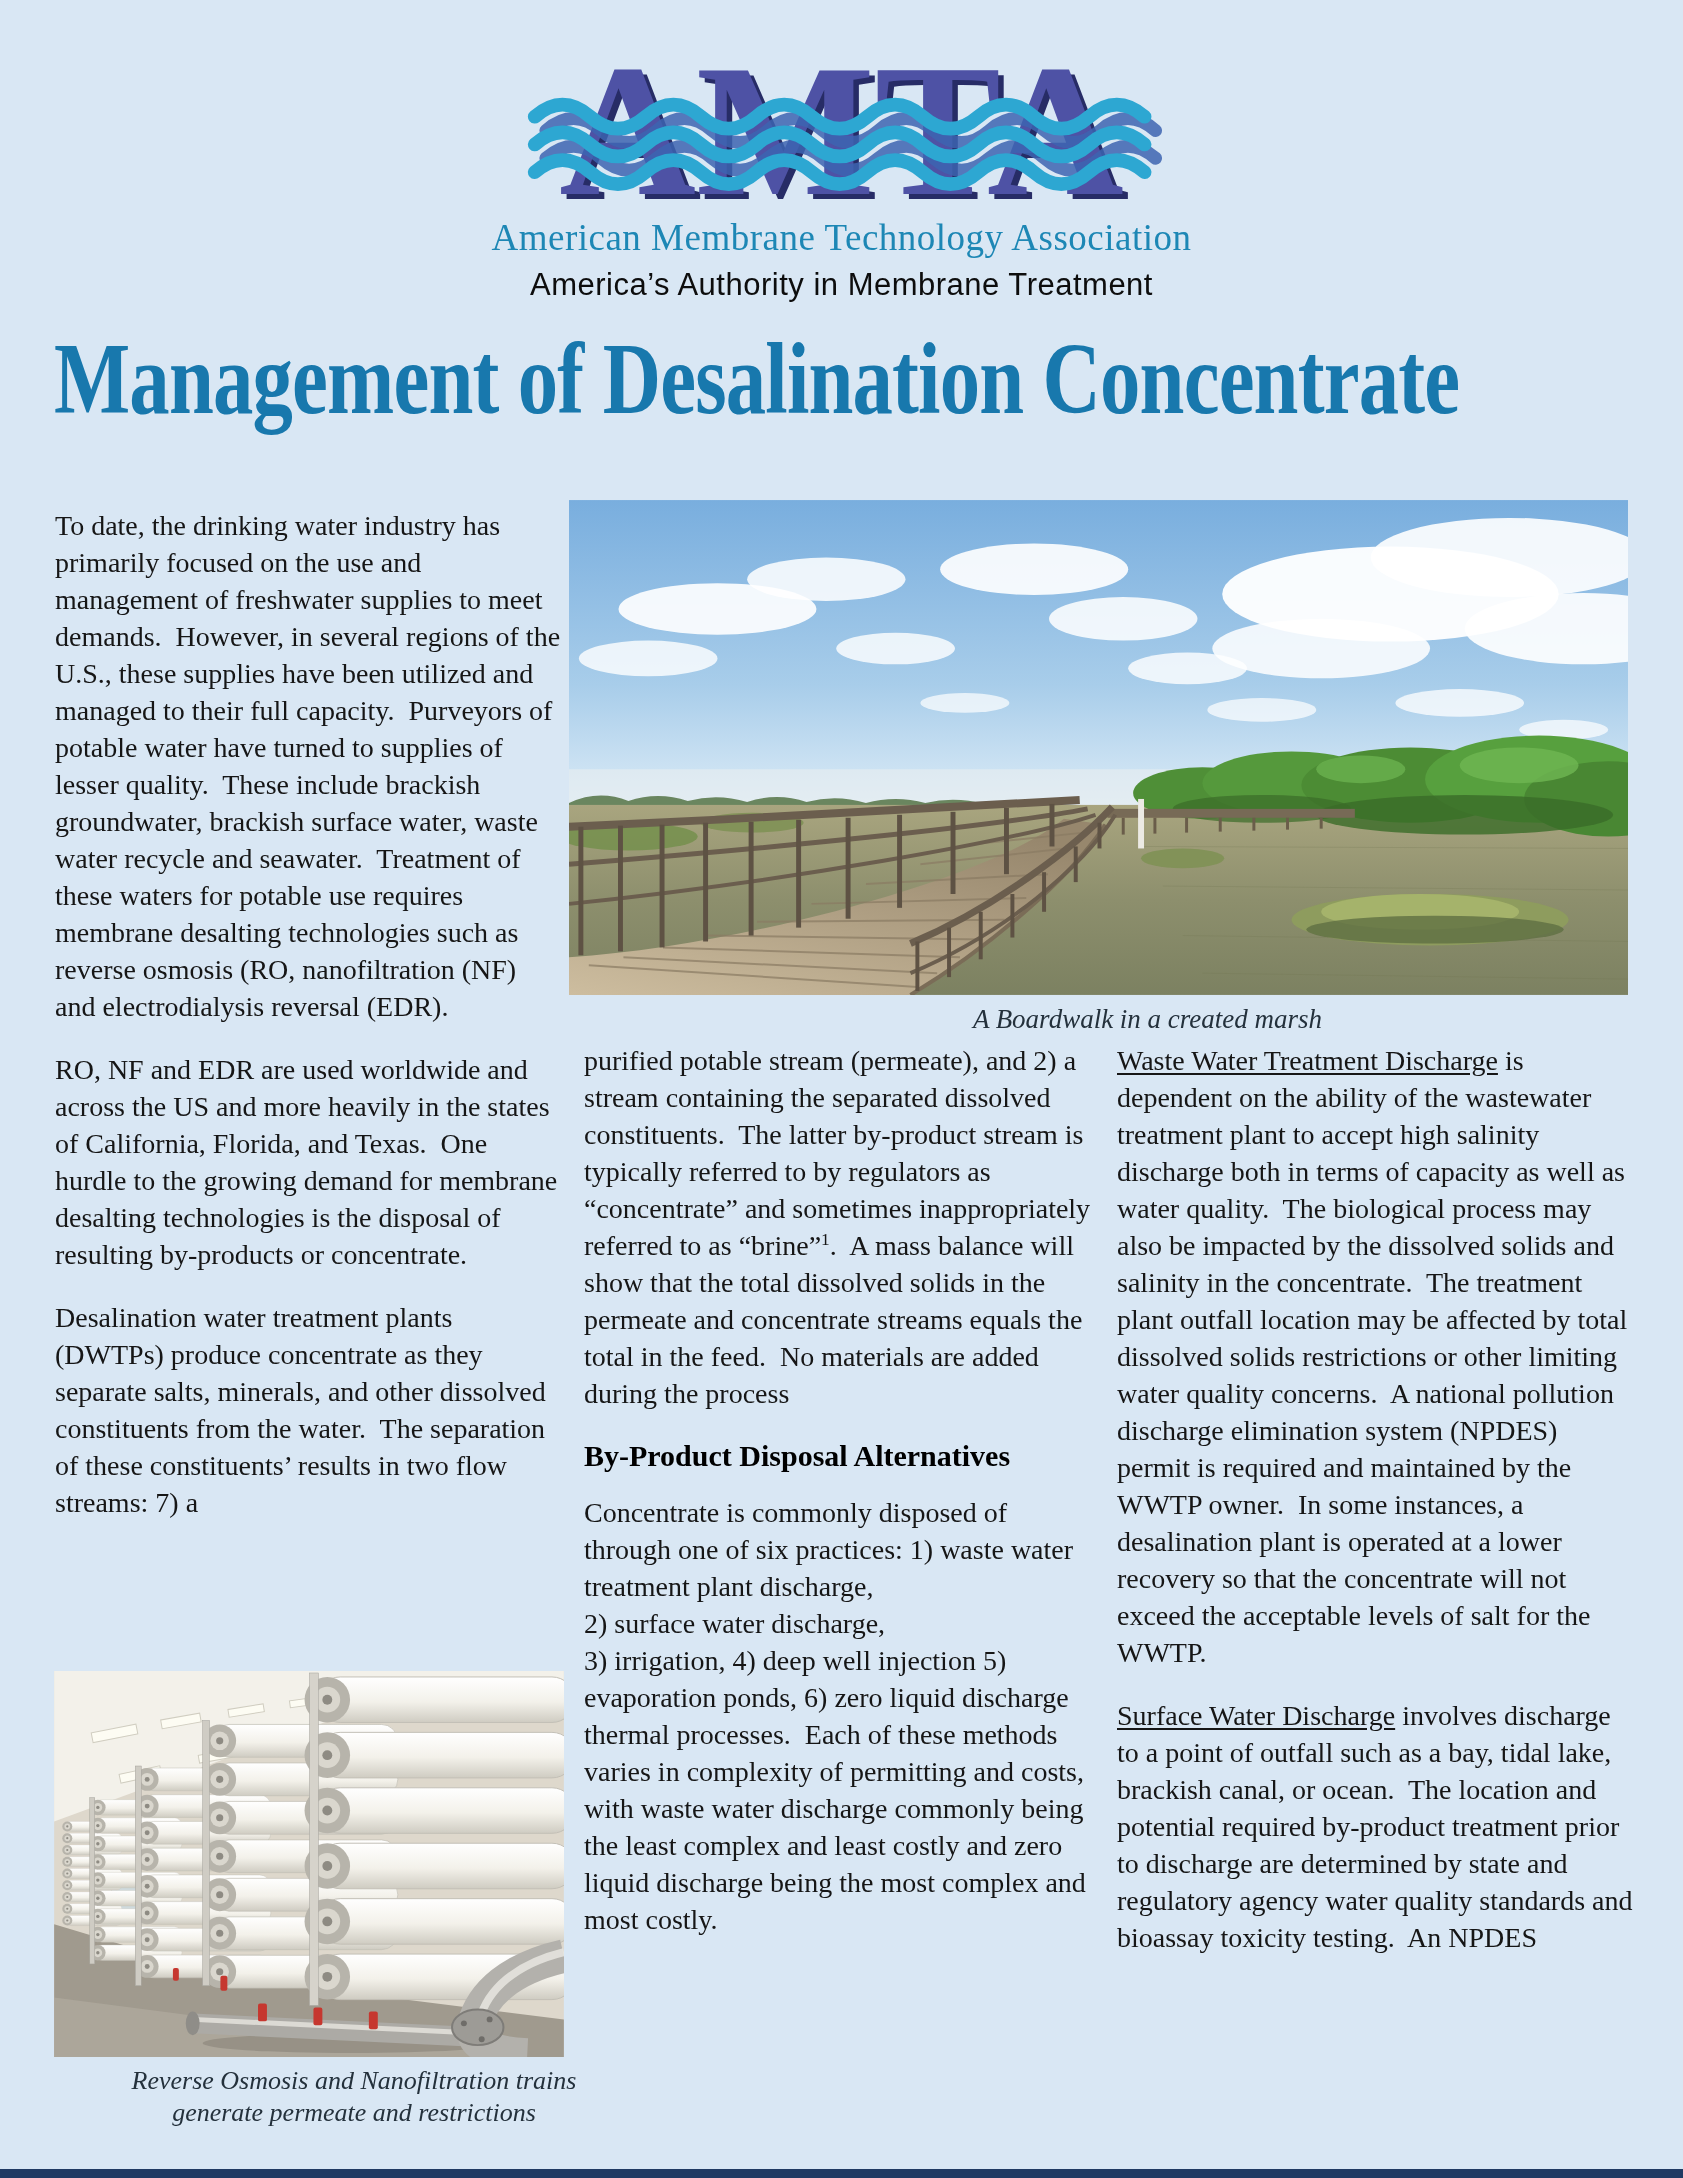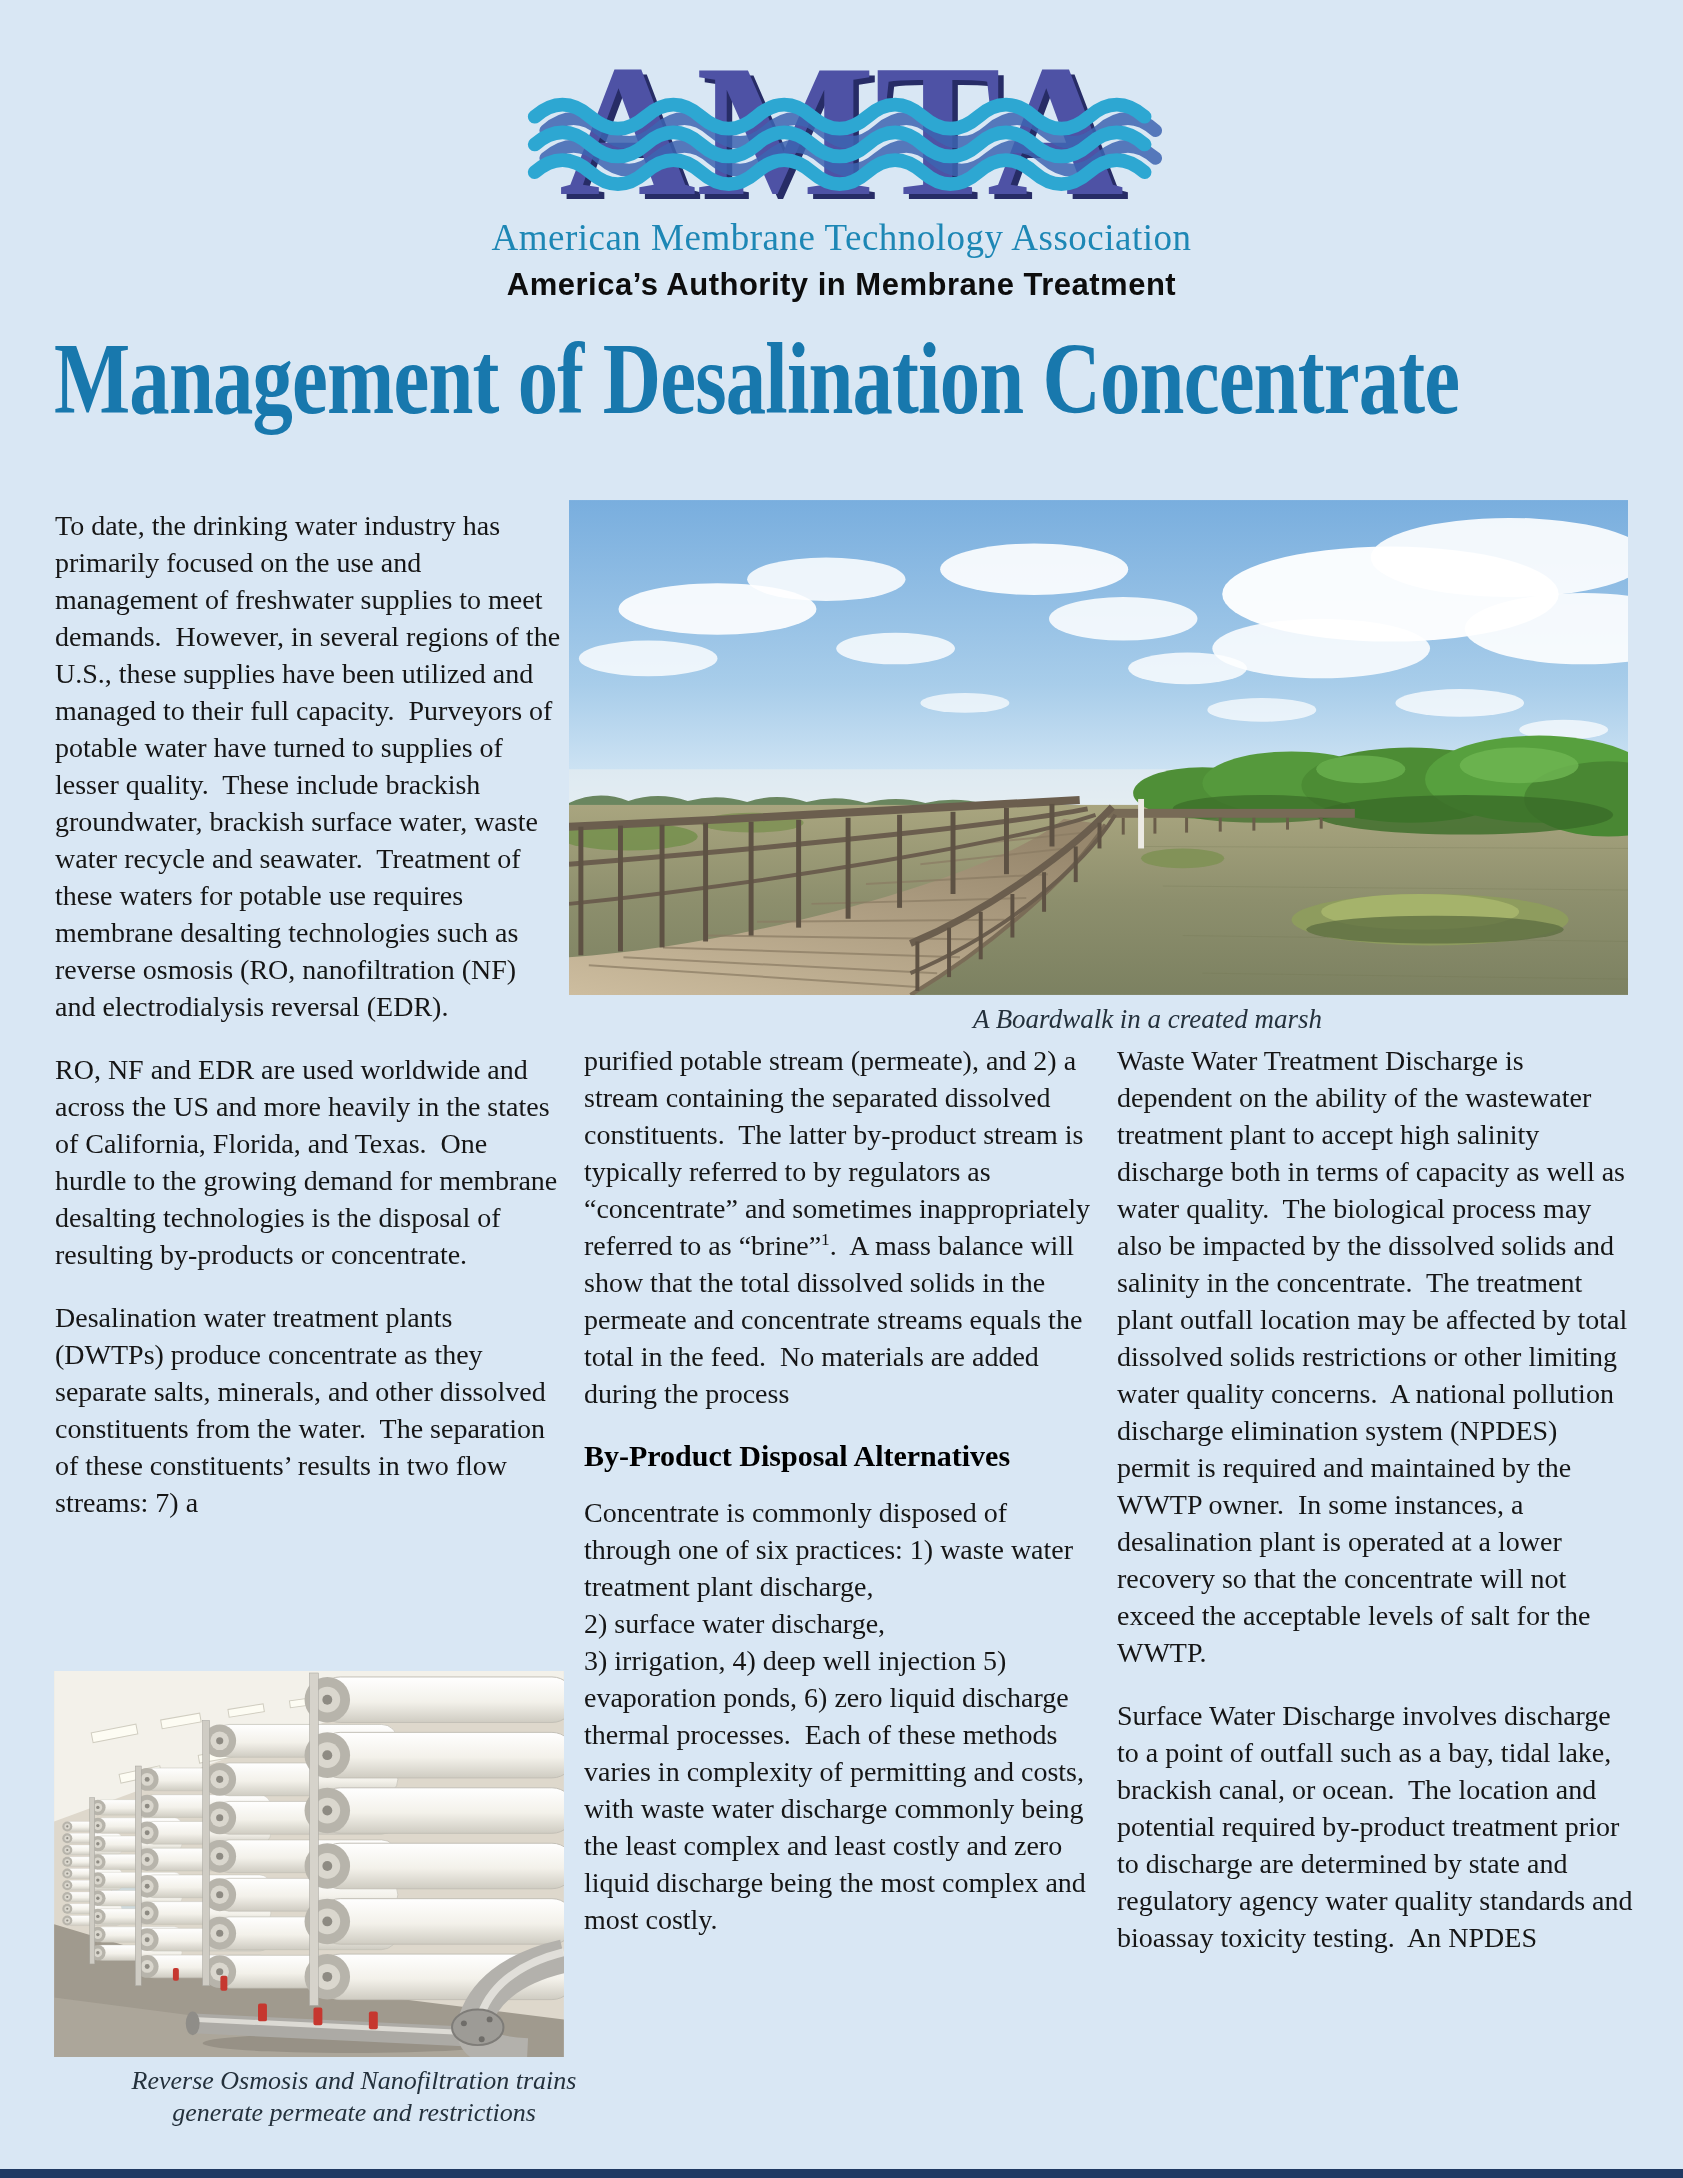--- a/index.html
+++ b/index.html
@@ -17,21 +17,21 @@
   .logo-svg { display: block; margin: 0 auto; }
   .org-name {
     margin-top: -6px;
     font-size: 37px;
     color: #1d87b5;
     letter-spacing: 0.5px;
   }
   .tagline {
     margin-top: 8px;
     font-family: "Liberation Sans", sans-serif;
-    font-weight: bold;
+    font-weight: normal;
     font-size: 31px;
     color: #0d0d0d;
     letter-spacing: 0.5px;
   }
   
   .doc-title {
     position: absolute;
     left: 54px;
     top: 319px;
     margin: 0;
@@ -54,21 +54,21 @@
     line-height: 37px;
     white-space: pre-wrap;
   }
   .section-heading {
     margin: 6px 0 20px 0;
     font-size: 30px;
     line-height: 36px;
     font-weight: bold;
     color: #000;
   }
-  .u { text-underline-offset: 3px; }
+  .u { text-decoration: underline; text-underline-offset: 3px; }
   sup.fn { font-size: 0.62em; vertical-align: super; line-height: 0; }
   
   .fig { position: absolute; margin: 0; }
   .fig-boardwalk { left: 569px; top: 500px; width: 1157px; }
   .fig-ro { left: 54px; top: 1671px; width: 600px; }
   .fig svg { display: block; }
   .caption {
     font-style: italic;
     font-size: 27px;
     line-height: 32px;

